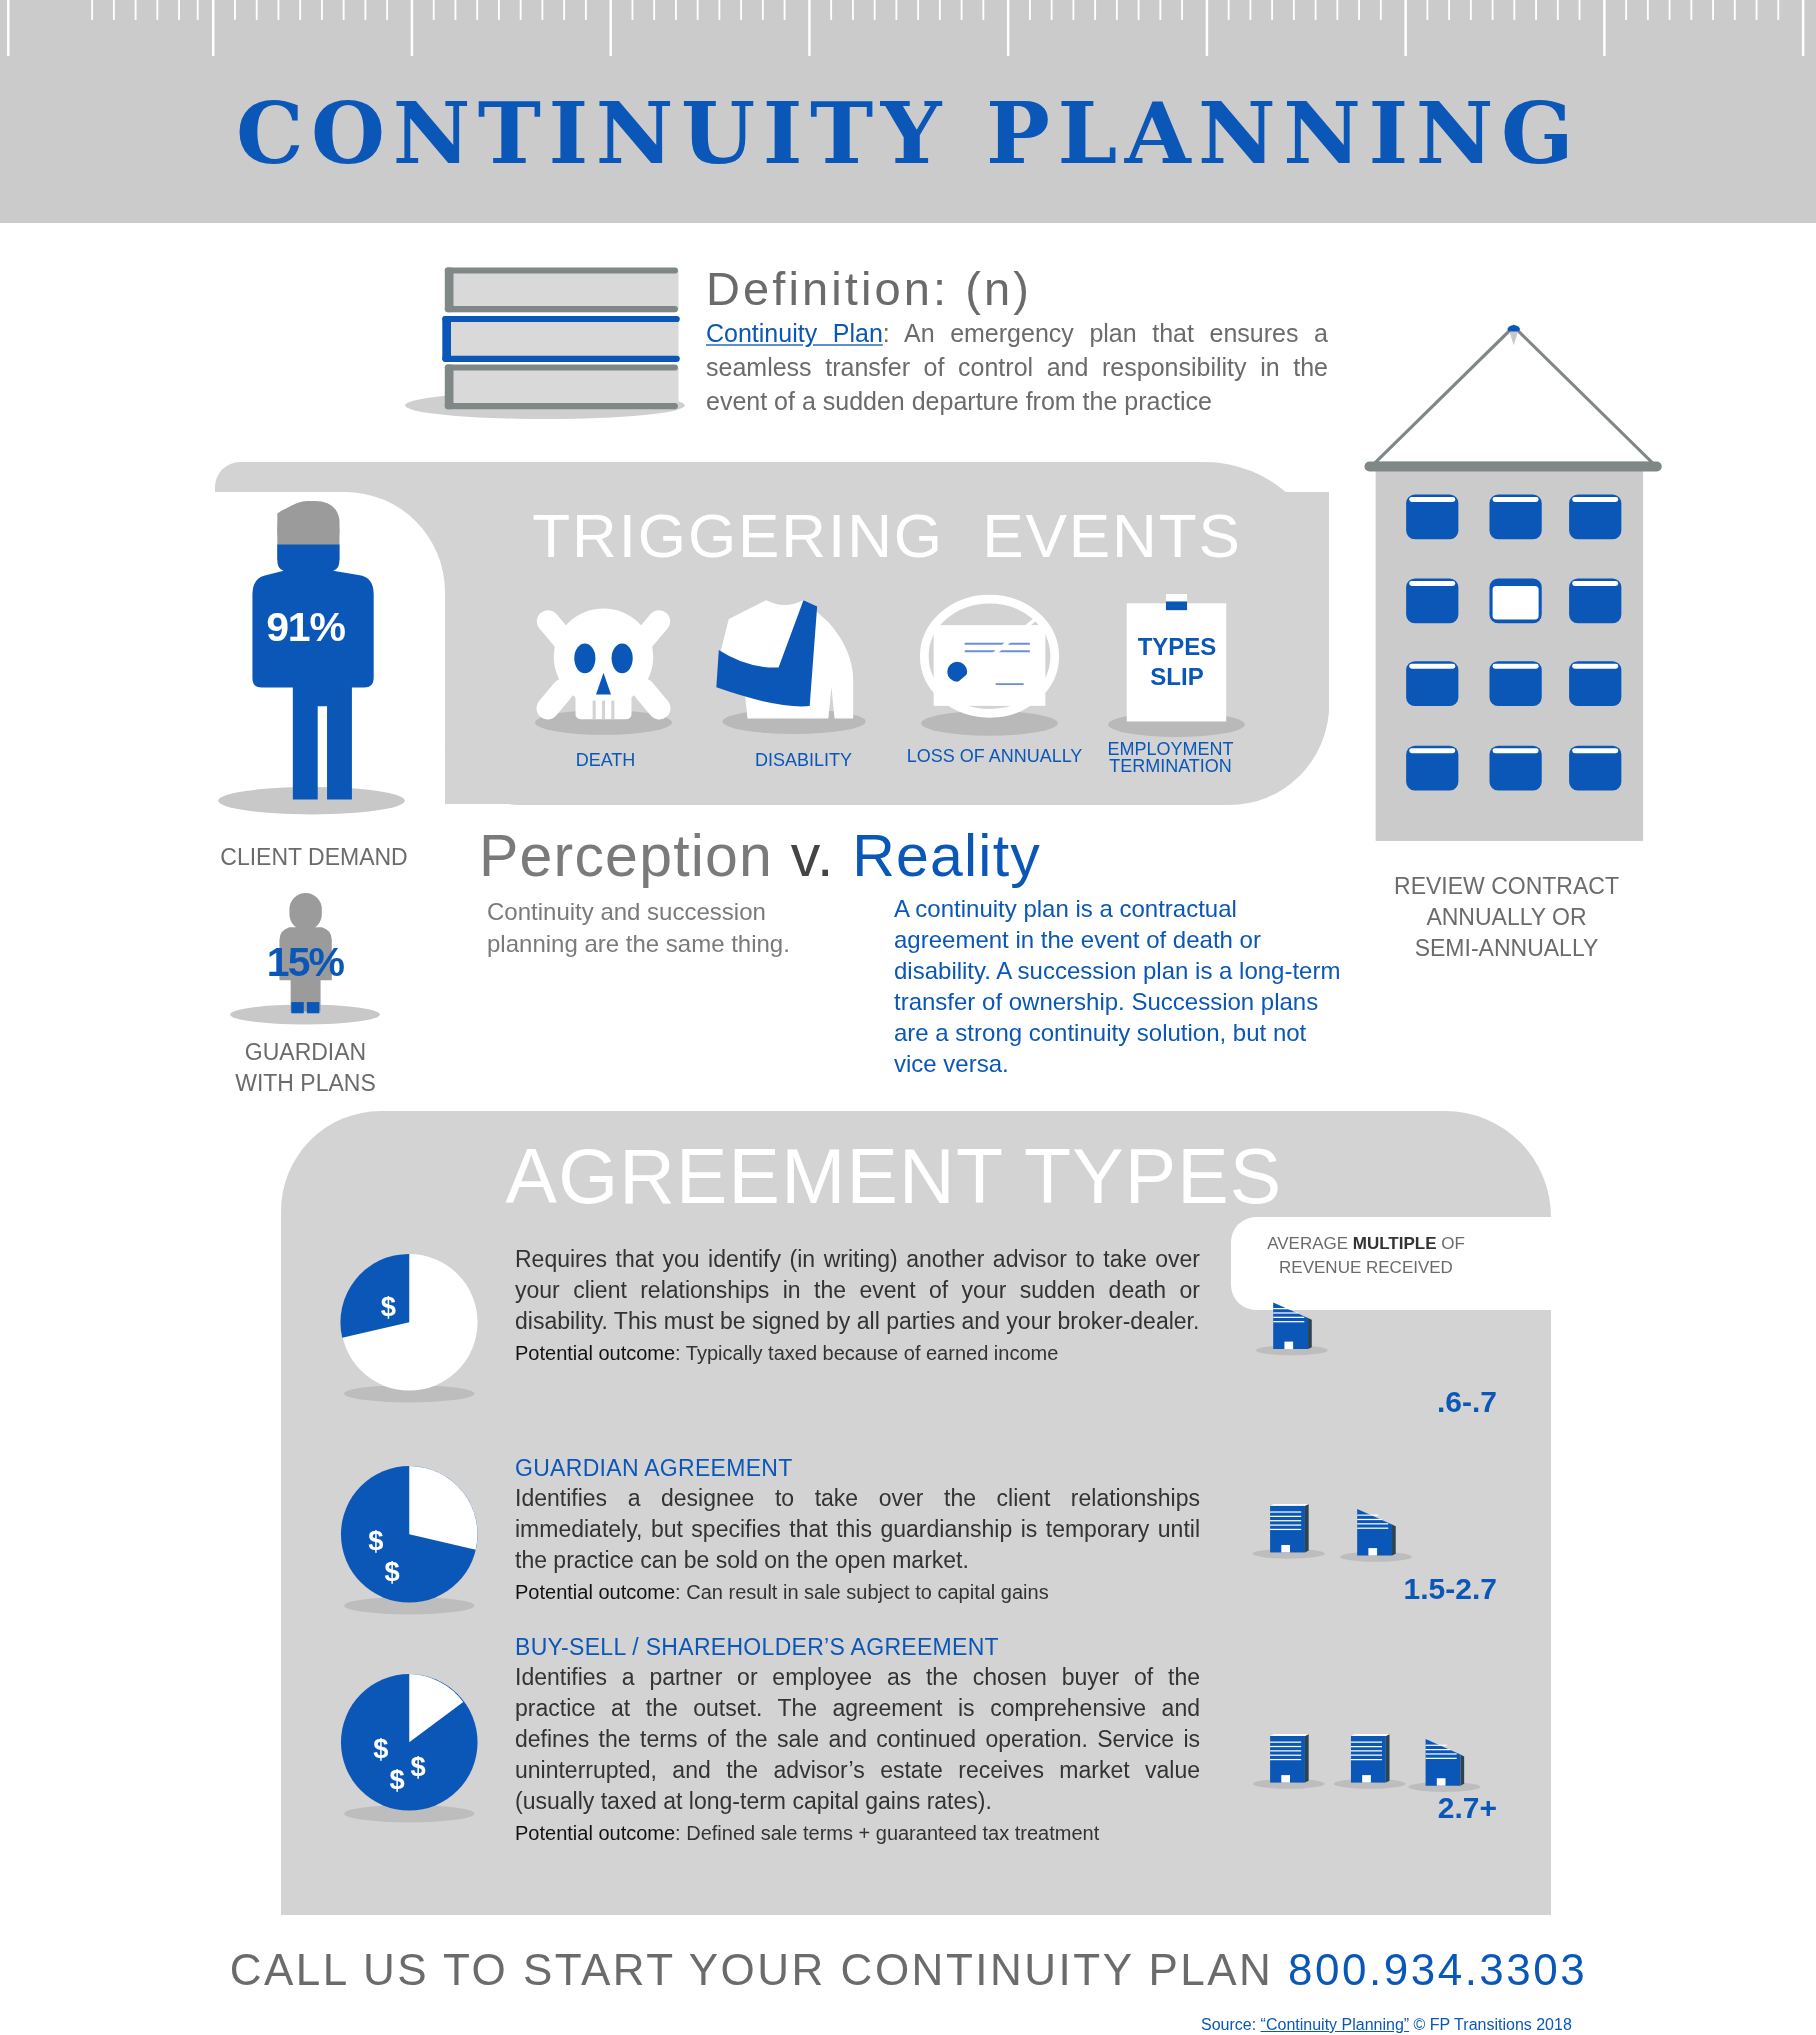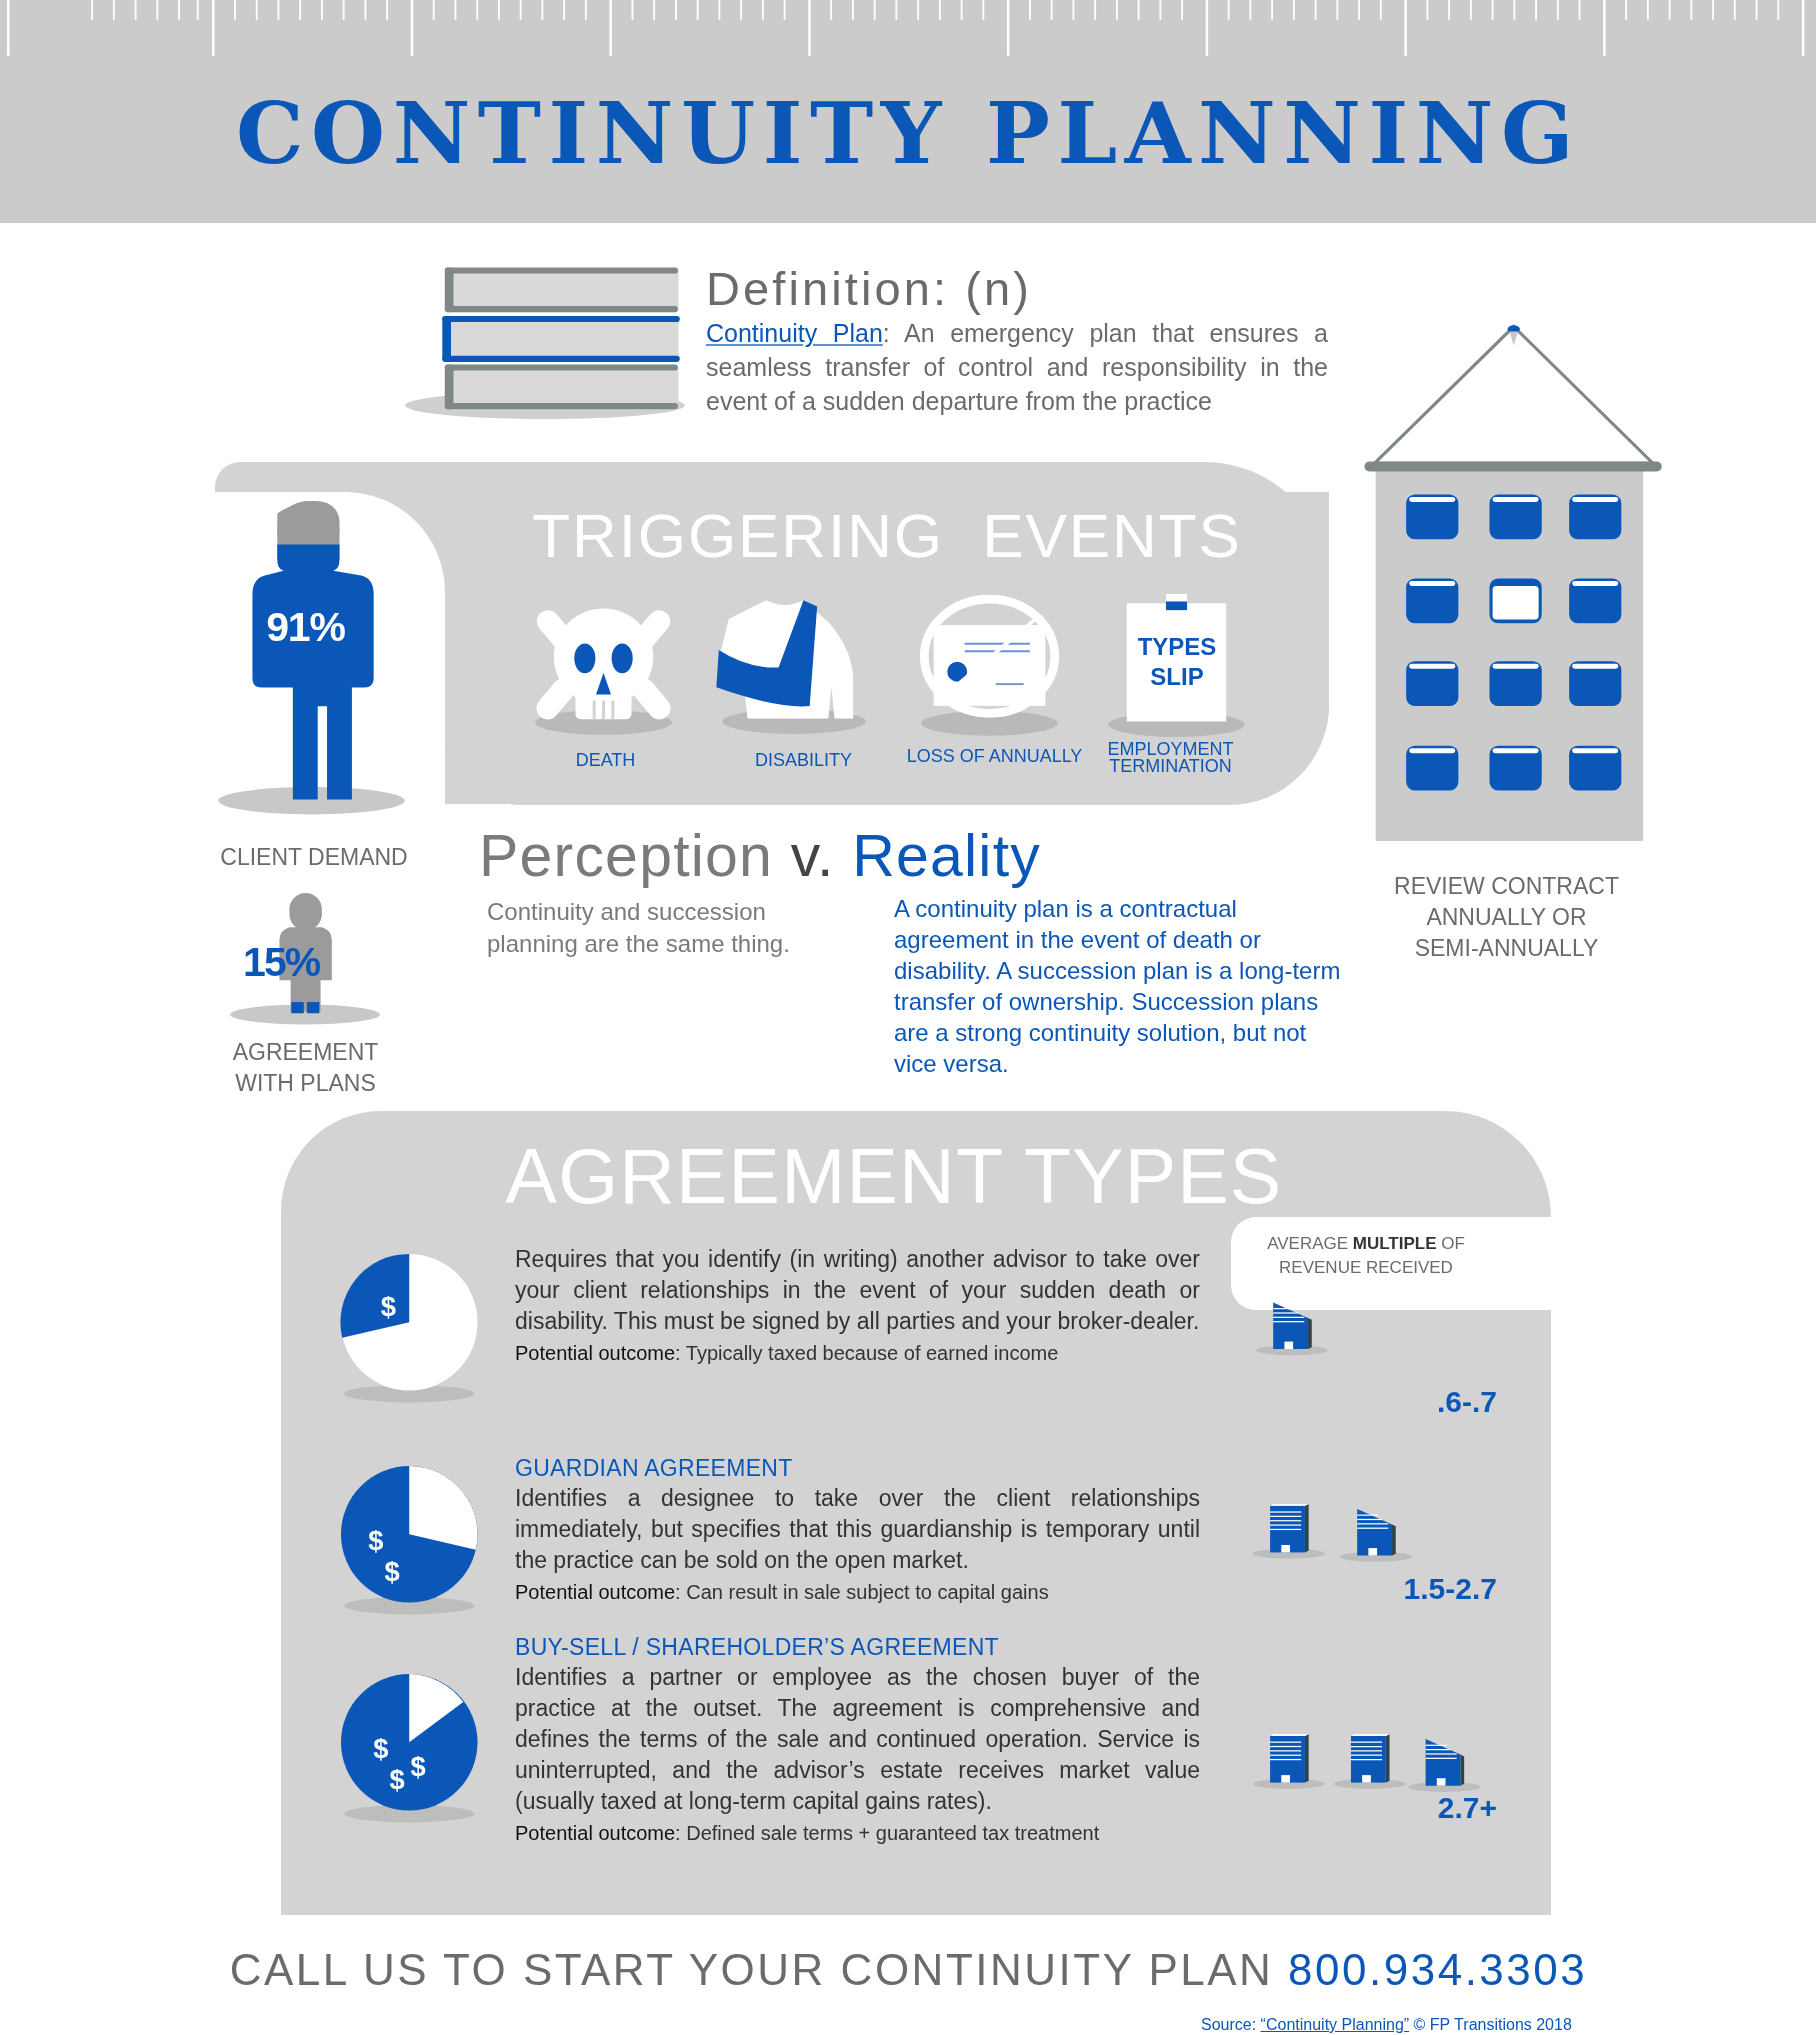--- a/index.html
+++ b/index.html
@@ -253,22 +253,22 @@
 <div class="abs perc-left">Continuity and succession planning are the same thing.</div>
 <div class="abs perc-right">A continuity plan is a contractual agreement in the event of death or disability. A succession plan is a long-term transfer of ownership. Succession plans are a strong continuity solution, but not vice versa.</div>
 
 <svg class="abs" style="left:227px;top:893px" width="156" height="134" viewBox="0 0 250 215">
   <ellipse cx="125" cy="195" rx="120" ry="16" fill="#c8c8c8"></ellipse>
   <rect x="100" y="0" width="52" height="60" rx="26" fill="#9b9b9b"></rect>
   <path d="M100 55 L152 55 Q168 60 168 75 L168 140 L150 140 L150 190 L102 190 L102 140 L84 140 L84 75 Q84 60 100 55 Z" fill="#9b9b9b"></path>
   <rect x="103" y="175" width="20" height="18" fill="#0b57b8"></rect>
     <rect x="128" y="175" width="20" height="18" fill="#0b57b8"></rect>
 </svg>
-<div class="abs" style="left:243px;top:939px;width:124px;text-align:left;font-size:41px;font-weight:bold;color:#0b57b8;letter-spacing:-1.9px">15%</div>
-<div class="abs stat-label" style="left:212px;top:1037px;width:187px"><span>AGREEMENT</span><br><span>WITH PLANS</span></div>
+<div class="abs" style="left:243px;top:939px;width:124px;text-align:center;font-size:41px;font-weight:bold;color:#0b57b8;letter-spacing:-1.9px">15%</div>
+<div class="abs stat-label" style="left:212px;top:1037px;width:187px"><span>GUARDIAN</span><br><span>WITH PLANS</span></div>
 
 <div class="abs agr-panel"></div>
 <div class="abs agr-title">AGREEMENT TYPES</div>
 <div class="abs mult-box"><span>AVERAGE </span><b style="color:#333">MULTIPLE</b><span> OF</span><br><span>REVENUE RECEIVED</span></div>
 
 <svg class="abs" style="left:336px;top:1254px" width="149" height="149" viewBox="0 0 240 240">
   <ellipse cx="118" cy="225" rx="105" ry="14" fill="#bdbdbd"></ellipse>
   <circle cx="118" cy="110" r="110" fill="#fff"></circle>
   <path d="M118 110 L118 0 A110 110 0 0 0 10 135 Z" fill="#0b57b8"></path>
   <text x="72" y="100" font-size="44" font-weight="bold" fill="#fff" font-family="Liberation Sans, sans-serif">$</text>

